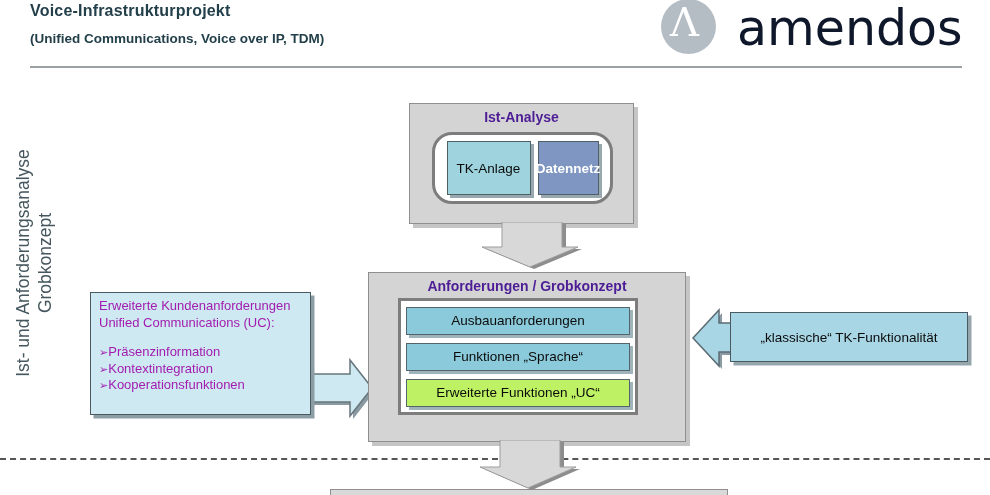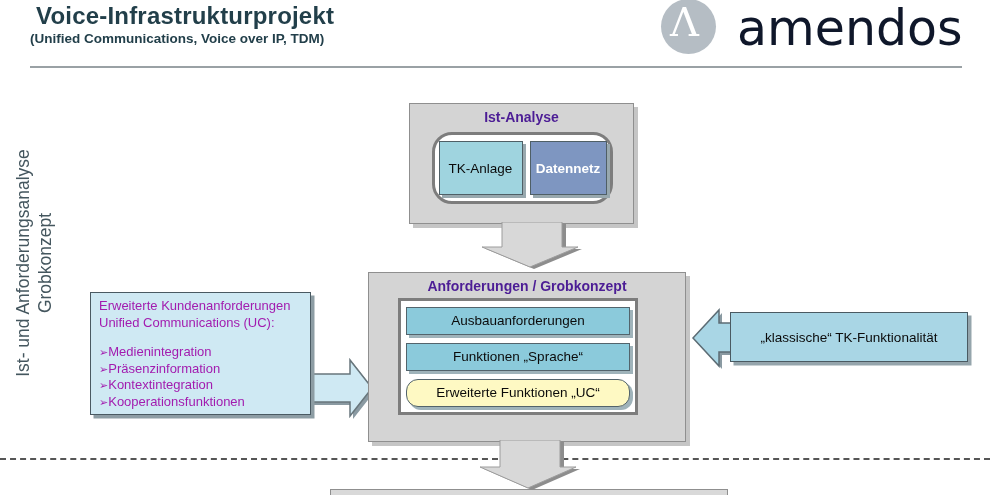--- a/index.html
+++ b/index.html
@@ -1,21 +1,21 @@
 <!DOCTYPE html>
 <html><head>
 <meta charset="utf-8">
 <style>
   html,body{margin:0;padding:0;background:#fff;}
   #slide{position:relative;width:990px;height:495px;overflow:hidden;background:#fff;
          font-family:"Liberation Sans",sans-serif;color:#111;}
   .abs{position:absolute;}
 
   
-  .title{left:36px;top:2px;font-size:24px;font-weight:bold;color:#223f4a;letter-spacing:.2px;}
+  .title{left:30px;top:2px;font-size:16px;font-weight:bold;color:#223f4a;letter-spacing:.2px;}
   .subtitle{left:30px;top:31px;font-size:13.5px;font-weight:bold;color:#223f4a;}
   .logo-circle{left:661px;top:-1px;width:55px;height:55px;border-radius:50%;background:#b5bdc4;
                display:flex;align-items:center;justify-content:center;}
   .logo-lambda{font-family:"DejaVu Serif",serif;font-size:40px;color:#fff;line-height:1;
                transform:translate(-4px,-5px);}
   .logo-text{left:737px;top:0px;font-family:"DejaVu Sans",sans-serif;font-size:49px;line-height:58px;
              color:#0f172a;}
   .hdr-line{left:30px;top:66px;width:932px;height:2px;background:#9aa1a5;}
 
   
@@ -27,28 +27,28 @@
   .group-title{width:100%;text-align:center;font-size:14px;font-weight:bold;color:#4c1d95;
                padding-top:5px;}
   .frame3d{position:absolute;border:3px solid #7d7d7d;background:#ffffff;box-sizing:border-box;}
 
   .ist-group{left:409px;top:103px;width:223px;height:119px;}
   .ist-frame{left:22px;top:28px;width:181px;height:72px;display:flex;align-items:center;
              justify-content:center;gap:7px;border-radius:20px;}
   .chip{height:54px;display:flex;align-items:center;justify-content:center;font-size:13.5px;
         border:1.5px solid #4f5f66;box-shadow:3px 3px 0 #98a8ae;box-sizing:border-box;}
   .chip-tk{width:84px;background:#9fd4df;color:#0b0b0b;}
-  .chip-dn{width:77px;background:#7e96c1;color:#ffffff;font-weight:bold;}
+  .chip-dn{width:61px;background:#7e96c1;color:#ffffff;font-weight:bold;}
 
   .anf-group{left:368px;top:272px;width:316px;height:168px;}
   .anf-frame{left:29px;top:25px;width:240px;height:117px;padding:6px 5px 0 5px;}
   .bar{height:28px;line-height:25px;text-align:center;font-size:13.5px;color:#0b0b0b;
        border:1.5px solid #53646c;box-shadow:3px 3px 0 #9fb3ba;box-sizing:border-box;margin-bottom:8px;}
   .bar-cyan{background:#8bcadb;}
-  .bar-light{background:#fef9c3;border-radius:12px;}
+  .bar-light{background:#bef264;}
 
   
   .note-left{left:90px;top:292px;width:221px;height:123px;background:#cfe9f3;
              border:1.5px solid #4a5a62;box-shadow:3.5px 3.5px 0 #8d9da4;box-sizing:border-box;
              font-size:13px;line-height:16.5px;padding:5px 4px 0 8px;color:#a21caf;}
   .note-spacer{height:13px;}
   .bullet-glyph{font-size:11px;}
   .note-right{left:730px;top:312px;width:238px;height:50px;background:#a9d6e5;
               border:1.5px solid #4a5a62;box-shadow:3.5px 3.5px 0 #95a5ac;box-sizing:border-box;
               display:flex;align-items:center;justify-content:center;font-size:13.5px;color:#0b0b0b;}
@@ -92,21 +92,20 @@
 
   <svg class="abs" style="left:303px;top:355px;" width="74" height="66">
     <polygon points="3,22 50,22 50,8 72,36 50,64 50,50 3,50" fill="#8a9aa2"></polygon>
     <polygon points="0,19 47,19 47,5 69,33 47,61 47,47 0,47" fill="#cfe9f3" stroke="#68767c" stroke-width="1.5"></polygon>
   </svg>
 
   <div class="abs note-left">
     <div>Erweiterte Kundenanforderungen</div>
     <div>Unified Communications (UC):</div>
     <div class="note-spacer"></div>
-    <div><span class="bullet-glyph">➢</span><span>Medienintegration</span></div>
     <div><span class="bullet-glyph">➢</span><span>Präsenzinformation</span></div>
     <div><span class="bullet-glyph">➢</span><span>Kontextintegration</span></div>
     <div><span class="bullet-glyph">➢</span><span>Kooperationsfunktionen</span></div>
   </div>
 
   <div class="abs group anf-group">
     <div class="group-title">Anforderungen / Grobkonzept</div>
     <div class="frame3d anf-frame">
       <div class="bar bar-cyan">Ausbauanforderungen</div>
       <div class="bar bar-cyan">Funktionen „Sprache“</div>

